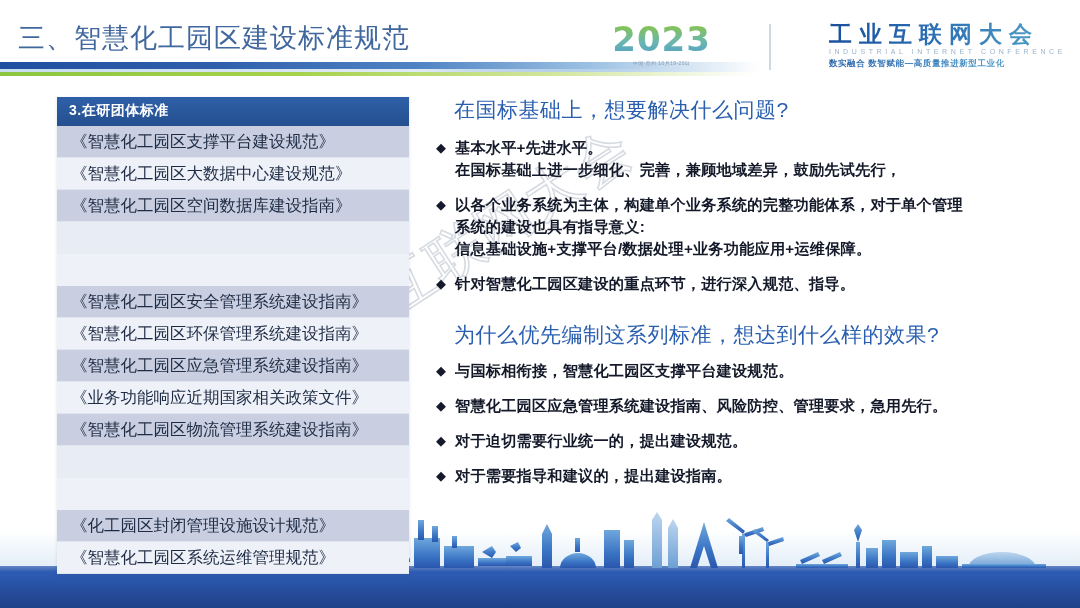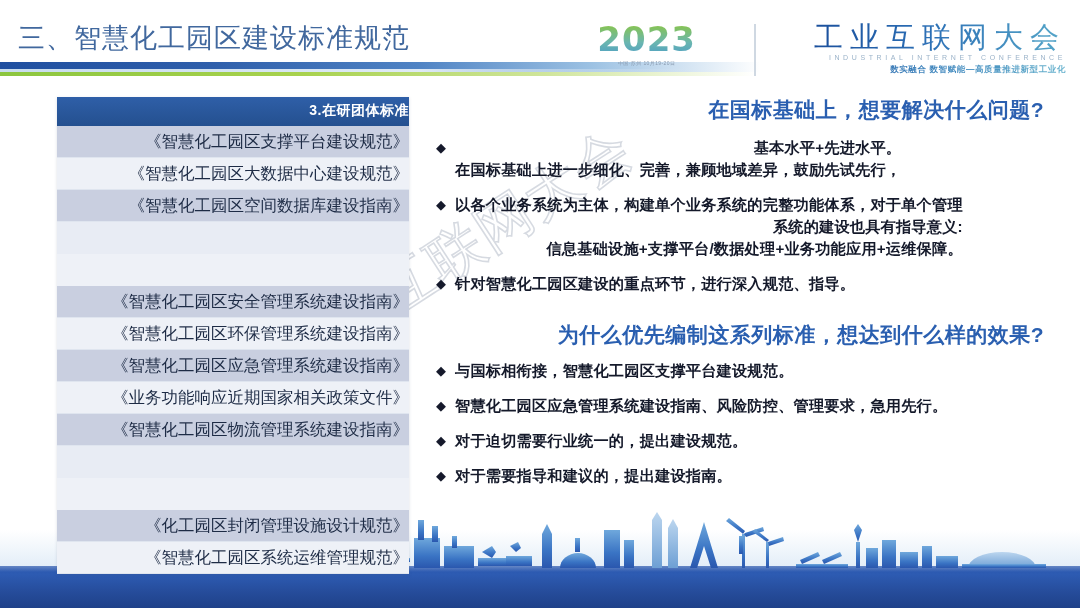--- a/index.html
+++ b/index.html
@@ -2,21 +2,21 @@
 <html><head>
 <meta charset="utf-8">
 <style>
   html,body{margin:0;padding:0;}
   body{
     width:1080px;height:608px;
     background:#ffffff;
     font-family:"Liberation Sans","DejaVu Sans",sans-serif;
     overflow:hidden;position:relative;
   }
-  .slide{position:absolute;inset:0;overflow:hidden;background:#fff;text-align:right;}
+  .slide{position:absolute;inset:0;overflow:hidden;background:#fff;}
 
   
   .slide-title{
     position:absolute;left:18px;top:20px;
     font-size:27px;font-weight:400;letter-spacing:1px;
     color:#41689e;white-space:nowrap;
   }
   .hdr-rule{
     position:absolute;left:0;top:62px;width:760px;height:10px;
     background:linear-gradient(90deg,#1f4fa0 0%,#2f5fab 28%,#4f83c4 55%,#9dc2e3 78%,rgba(190,215,238,0) 100%);
@@ -38,21 +38,21 @@
     background:linear-gradient(180deg,#8cc63f 0%,#6ab6b0 60%,#4f9fc4 100%);
     -webkit-background-clip:text;background-clip:text;color:transparent;
     font-family:"DejaVu Sans",sans-serif;
   }
   .logo-year-sub{
     font-size:5px;color:#8a9bb0;letter-spacing:.4px;margin-top:4px;white-space:nowrap;
   }
   .logo-div{width:2px;align-self:stretch;background:#cfd8e2;margin:2px 10px 0 0;}
   .logo-main{display:flex;flex-direction:column;}
   .logo-cn{
-    font-size:29px;font-weight:400;letter-spacing:7px;line-height:1.05;
+    font-size:23px;font-weight:700;letter-spacing:7px;line-height:1.05;
     background:linear-gradient(90deg,#1a4f9c 0%,#2c6fb5 45%,#56a7c9 100%);
     -webkit-background-clip:text;background-clip:text;color:transparent;
     white-space:nowrap;
   }
   .logo-en{
     font-size:7px;letter-spacing:3.6px;color:#9bb3c9;margin-top:2px;white-space:nowrap;
   }
   .logo-slogan{
     font-size:8.5px;font-weight:700;letter-spacing:.6px;margin-top:3px;white-space:nowrap;
     background:linear-gradient(90deg,#2a63ab 0%,#3f86bd 50%,#63b0cc 100%);
@@ -86,21 +86,21 @@
     border-bottom:1px solid #dfe5ef;
   }
   .std-row.shade{background:#c9cfe0;}
   .std-row.plain{background:#eef1f7;}
   .std-row.gap{background:#e8ecf4;border-bottom:1px solid #e8ecf4;}
   .std-row.gap2{background:#eef1f7;border-bottom:1px solid #eef1f7;}
 
   
   .content{position:absolute;left:432px;top:96px;width:612px;z-index:6;}
   .q-head{
-    font-size:21px;font-weight:700;color:#2a5fb0;
+    font-size:21px;font-weight:400;color:#2a5fb0;
     letter-spacing:.5px;margin:0 0 13px 22px;white-space:nowrap;
   }
   .q-head.second{margin-top:26px;margin-bottom:11px;}
   .blt{display:flex;align-items:flex-start;margin:0 0 13px 0;}
   .blt .dia{
     flex:0 0 auto;color:#15192b;font-size:13px;line-height:21px;
     margin:0 9px 0 4px;
   }
   .blt .txt{
     font-size:15.2px;font-weight:700;color:#14192a;

